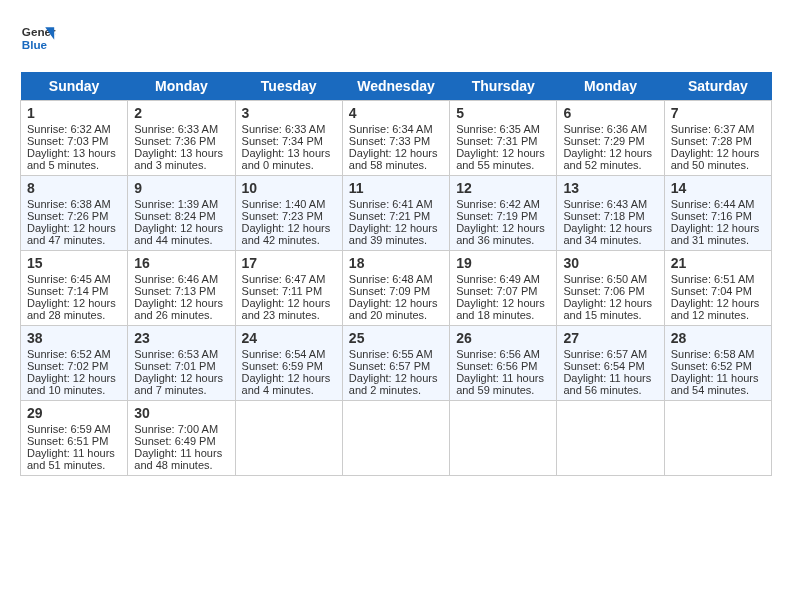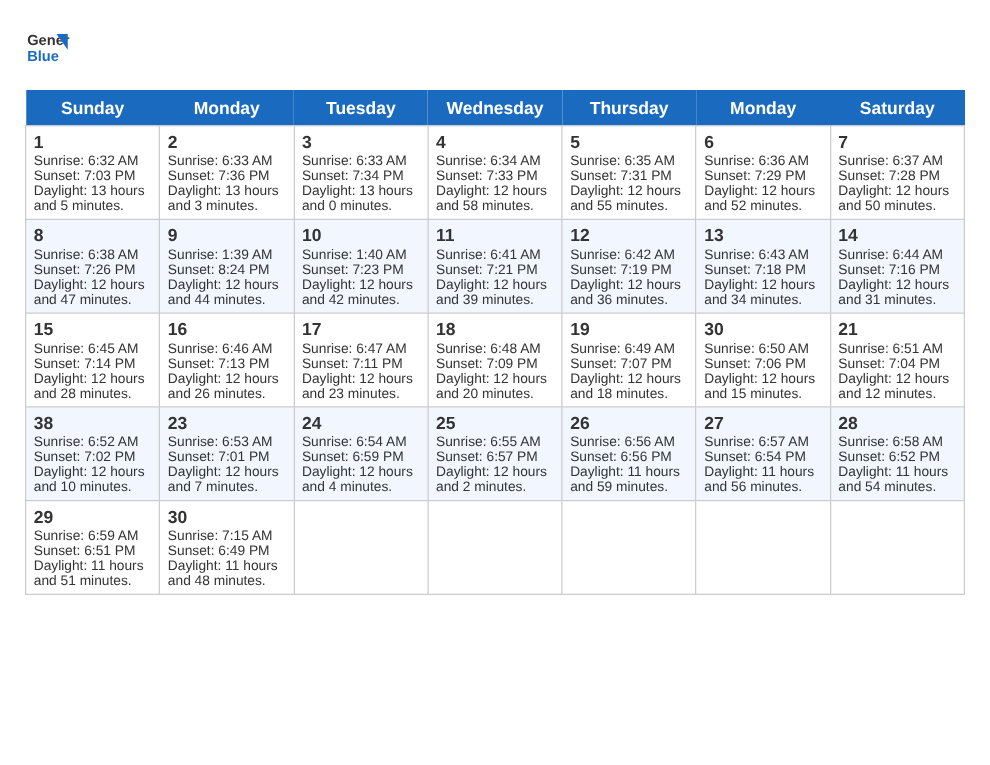--- a/index.html
+++ b/index.html
@@ -140,21 +140,21 @@
         <td><span class="day-num">38</span><span>Sunrise: 6:52 AM</span><br><span>Sunset: 7:02 PM</span><br><span>Daylight: 12 hours<br>and 10 minutes.</span></td>
         <td><span class="day-num">23</span><span>Sunrise: 6:53 AM</span><br><span>Sunset: 7:01 PM</span><br><span>Daylight: 12 hours<br>and 7 minutes.</span></td>
         <td><span class="day-num">24</span><span>Sunrise: 6:54 AM</span><br><span>Sunset: 6:59 PM</span><br><span>Daylight: 12 hours<br>and 4 minutes.</span></td>
         <td><span class="day-num">25</span><span>Sunrise: 6:55 AM</span><br><span>Sunset: 6:57 PM</span><br><span>Daylight: 12 hours<br>and 2 minutes.</span></td>
         <td><span class="day-num">26</span><span>Sunrise: 6:56 AM</span><br><span>Sunset: 6:56 PM</span><br><span>Daylight: 11 hours<br>and 59 minutes.</span></td>
         <td><span class="day-num">27</span><span>Sunrise: 6:57 AM</span><br><span>Sunset: 6:54 PM</span><br><span>Daylight: 11 hours<br>and 56 minutes.</span></td>
         <td><span class="day-num">28</span><span>Sunrise: 6:58 AM</span><br><span>Sunset: 6:52 PM</span><br><span>Daylight: 11 hours<br>and 54 minutes.</span></td>
       </tr>
       <tr>
         <td><span class="day-num">29</span><span>Sunrise: 6:59 AM</span><br><span>Sunset: 6:51 PM</span><br><span>Daylight: 11 hours<br>and 51 minutes.</span></td>
-        <td><span class="day-num">30</span><span>Sunrise: 7:15 AM</span><br><span>Sunset: 6:49 PM</span><br><span>Daylight: 11 hours<br>and 48 minutes.</span></td>
+        <td><span class="day-num">30</span><span>Sunrise: 7:00 AM</span><br><span>Sunset: 6:49 PM</span><br><span>Daylight: 11 hours<br>and 48 minutes.</span></td>
         <td class="empty"></td>
         <td class="empty"></td>
         <td class="empty"></td>
         <td class="empty"></td>
         <td class="empty"></td>
       </tr>
     </tbody>
 </table>
 
 </body></html>

